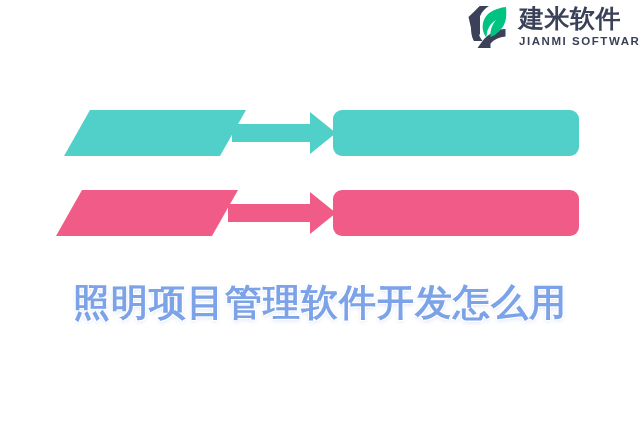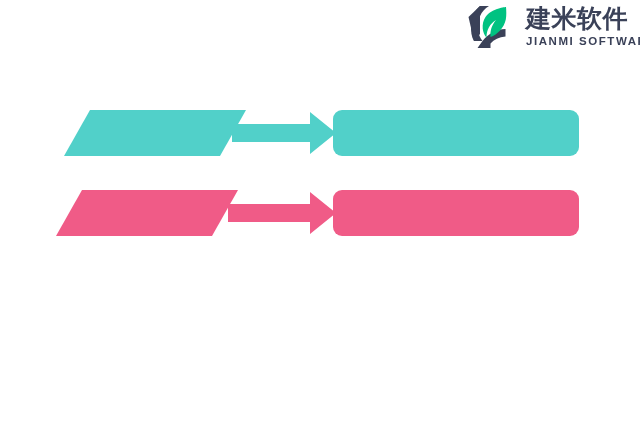--- a/index.html
+++ b/index.html
@@ -21,21 +21,21 @@
 
   
   #brand-logo {
     position: absolute;
     left: 466px;
     top: 2px;
     width: 172px;
     height: 50px;
     display: flex;
     align-items: center;
-    gap: 14px;
+    gap: 7px;
   }
   #brand-mark {
     width: 46px;
     height: 46px;
     flex: 0 0 46px;
     display: block;
   }
   #brand-text {
     display: flex;
     flex-direction: column;
@@ -172,14 +172,15 @@
 
     <svg id="pink-arrow" class="flow-shape flow-arrow" viewBox="0 0 108 46" preserveAspectRatio="none" xmlns="http://www.w3.org/2000/svg">
       <polygon points="0,14 82,14 82,2 108,23 82,44 82,32 0,32" fill="#F05B87"></polygon>
     </svg>
 
     <div id="pink-bar" class="flow-shape flow-bar" style="background:#F05B87;">
       <span></span>
     </div>
   </div>
 
+  <div id="headline">照明项目管理软件开发怎么用</div>
 
 </div>
 
 </body></html>

